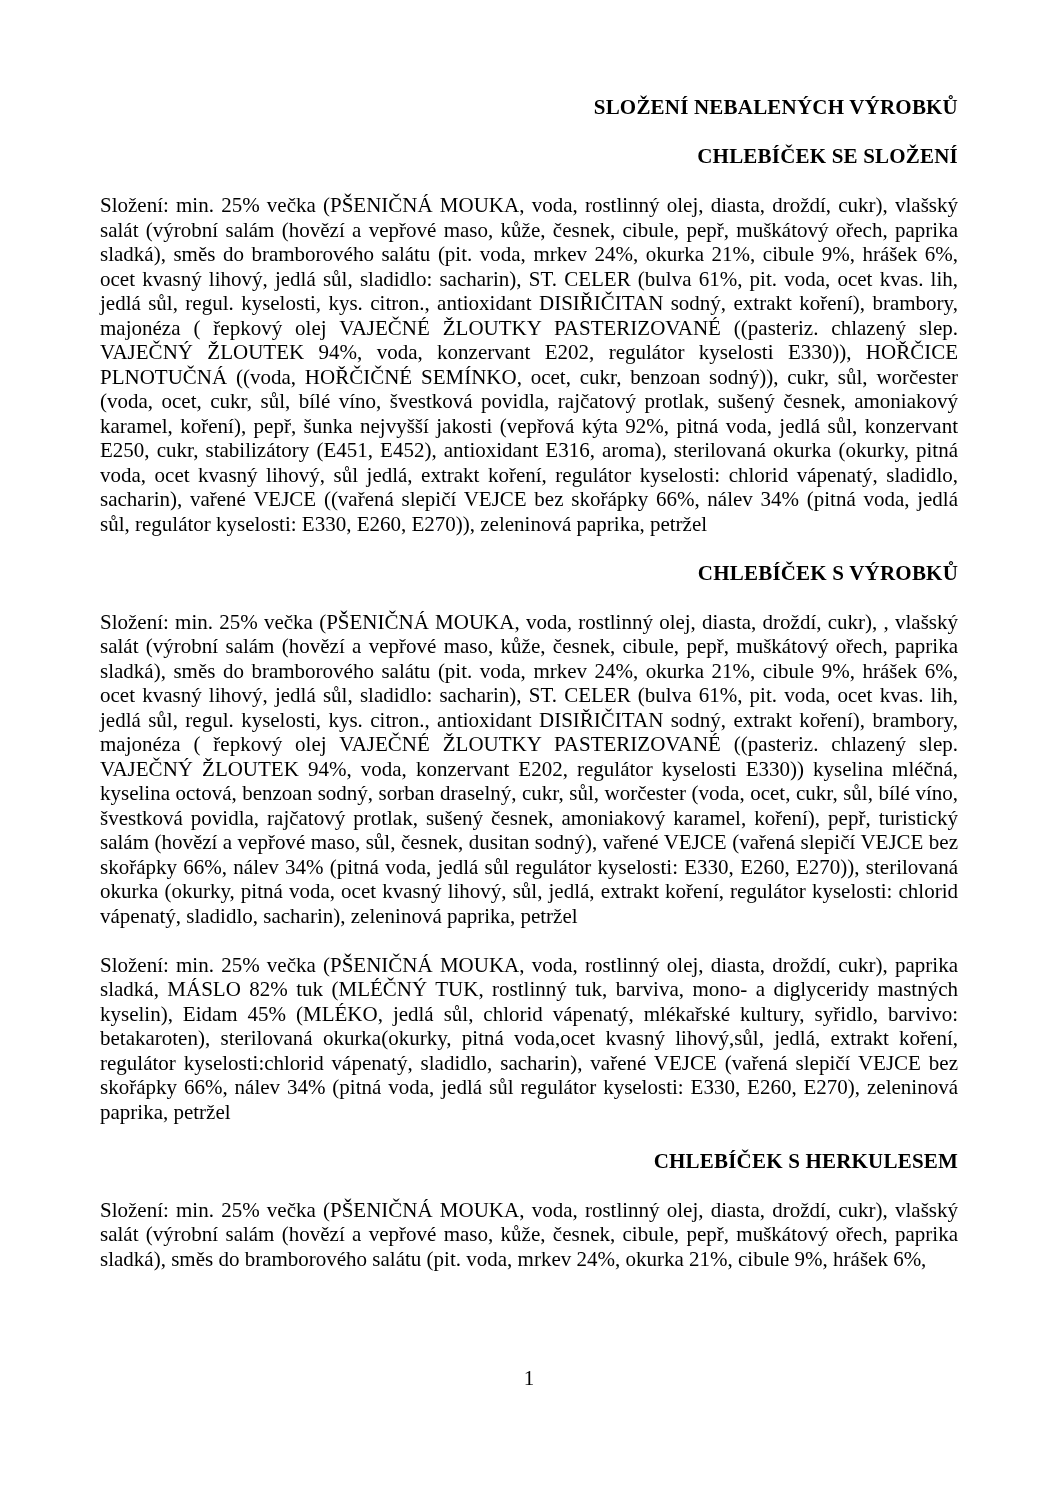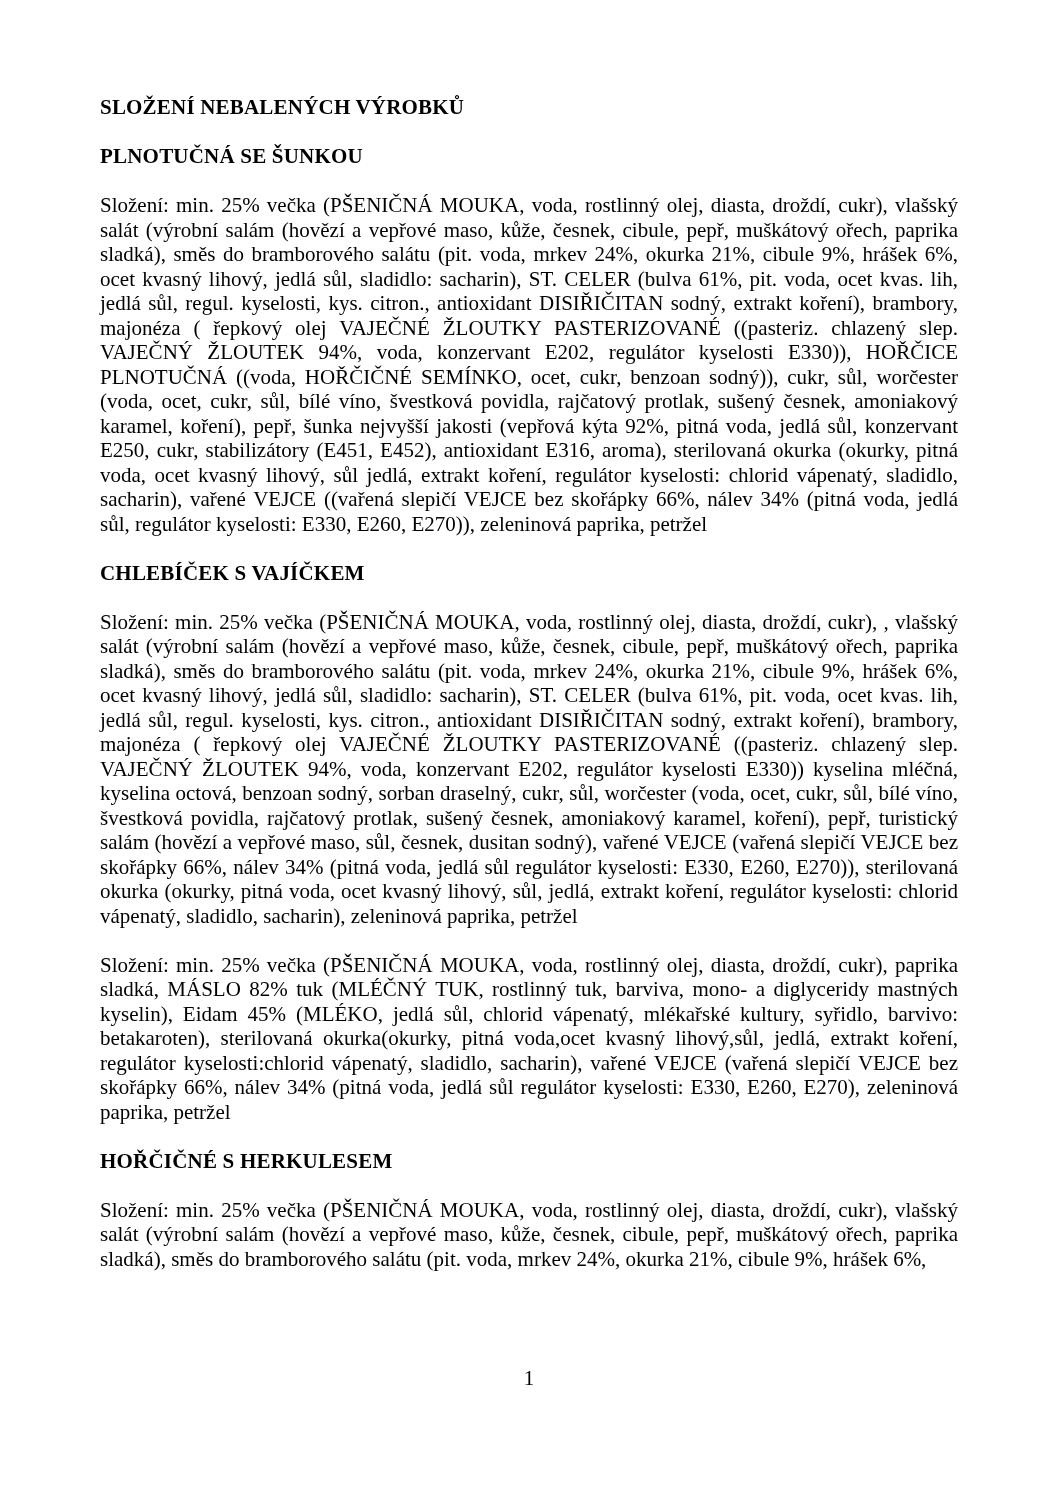--- a/index.html
+++ b/index.html
@@ -19,21 +19,21 @@
     overflow: hidden;
   }
   .content {
     padding: 95px 100px 0 100px;
   }
   .block {
     margin: 0 0 24.5px 0;
   }
   .heading {
     font-weight: bold;
-    text-align: left;
+    text-align: right;
     letter-spacing: 0.2px;
   }
   .para {
     text-align: justify;
   }
   .label {
     font-weight: normal;
   }
   .footer {
     position: absolute;
@@ -44,27 +44,27 @@
   }
 </style>
 </head>
 <body>
 
 <div class="page">
   <div class="content">
 
     <div class="block heading">SLOŽENÍ NEBALENÝCH VÝROBKŮ</div>
 
-    <div class="block heading">PLNOTUČNÁ SE ŠUNKOU</div>
+    <div class="block heading">CHLEBÍČEK SE SLOŽENÍ</div>
     <p class="block para"><span class="label">Složení:</span> <span>min. 25% večka (PŠENIČNÁ MOUKA, voda, rostlinný olej, diasta, droždí, cukr), vlašský salát (výrobní salám (hovězí a vepřové maso, kůže, česnek, cibule, pepř, muškátový ořech, paprika sladká), směs do bramborového salátu (pit. voda, mrkev 24%, okurka 21%, cibule 9%, hrášek 6%, ocet kvasný lihový, jedlá sůl, sladidlo: sacharin), ST. CELER (bulva 61%, pit. voda, ocet kvas. lih, jedlá sůl, regul. kyselosti, kys. citron., antioxidant DISIŘIČITAN sodný, extrakt koření), brambory, majonéza ( řepkový olej VAJEČNÉ ŽLOUTKY PASTERIZOVANÉ ((pasteriz. chlazený slep. VAJEČNÝ ŽLOUTEK 94%, voda, konzervant E202, regulátor kyselosti E330)), HOŘČICE PLNOTUČNÁ ((voda, HOŘČIČNÉ SEMÍNKO, ocet, cukr, benzoan sodný)),  cukr, sůl, worčester (voda, ocet, cukr, sůl, bílé víno, švestková povidla, rajčatový protlak, sušený česnek, amoniakový karamel, koření), pepř, šunka nejvyšší jakosti (vepřová kýta 92%, pitná voda, jedlá sůl, konzervant E250, cukr, stabilizátory (E451, E452), antioxidant E316, aroma), sterilovaná okurka (okurky, pitná voda, ocet kvasný lihový, sůl jedlá, extrakt koření, regulátor kyselosti: chlorid vápenatý, sladidlo, sacharin), vařené VEJCE ((vařená slepičí VEJCE bez skořápky 66%, nálev 34% (pitná voda, jedlá sůl, regulátor kyselosti: E330, E260, E270)), zeleninová paprika, petržel</span></p>
 
-    <div class="block heading">CHLEBÍČEK S VAJÍČKEM</div>
+    <div class="block heading">CHLEBÍČEK S VÝROBKŮ</div>
     <p class="block para"><span class="label">Složení:</span> <span>min. 25% večka (PŠENIČNÁ MOUKA, voda, rostlinný olej, diasta, droždí, cukr), , vlašský salát (výrobní salám (hovězí a vepřové maso, kůže, česnek, cibule, pepř, muškátový ořech, paprika sladká), směs do bramborového salátu (pit. voda, mrkev 24%, okurka 21%, cibule 9%, hrášek 6%, ocet kvasný lihový, jedlá sůl, sladidlo: sacharin), ST. CELER (bulva 61%, pit. voda, ocet kvas. lih, jedlá sůl, regul. kyselosti, kys. citron., antioxidant DISIŘIČITAN sodný, extrakt koření), brambory, majonéza ( řepkový olej VAJEČNÉ ŽLOUTKY PASTERIZOVANÉ ((pasteriz. chlazený slep. VAJEČNÝ ŽLOUTEK 94%, voda, konzervant E202, regulátor kyselosti E330)) kyselina mléčná, kyselina octová, benzoan sodný, sorban draselný, cukr, sůl, worčester (voda, ocet, cukr, sůl, bílé víno, švestková povidla, rajčatový protlak, sušený česnek, amoniakový karamel, koření), pepř, turistický salám (hovězí a vepřové maso, sůl, česnek, dusitan sodný), vařené VEJCE (vařená slepičí VEJCE bez skořápky 66%, nálev 34% (pitná voda, jedlá sůl regulátor kyselosti: E330, E260, E270)), sterilovaná okurka (okurky, pitná voda, ocet kvasný lihový, sůl, jedlá, extrakt koření, regulátor kyselosti: chlorid vápenatý, sladidlo, sacharin), zeleninová paprika, petržel</span></p>
 
     <p class="block para"><span class="label">Složení:</span> <span>min. 25% večka (PŠENIČNÁ MOUKA, voda, rostlinný olej, diasta, droždí, cukr), paprika sladká, MÁSLO 82% tuk (MLÉČNÝ TUK, rostlinný tuk,  barviva, mono- a diglyceridy mastných kyselin), Eidam 45% (MLÉKO, jedlá sůl, chlorid vápenatý, mlékařské kultury, syřidlo, barvivo: betakaroten), sterilovaná okurka(okurky, pitná voda,ocet kvasný lihový,sůl, jedlá, extrakt koření, regulátor kyselosti:chlorid vápenatý, sladidlo, sacharin), vařené VEJCE (vařená slepičí VEJCE bez skořápky 66%, nálev 34% (pitná voda, jedlá sůl regulátor kyselosti: E330, E260, E270), zeleninová paprika, petržel</span></p>
 
-    <div class="block heading">HOŘČIČNÉ S HERKULESEM</div>
+    <div class="block heading">CHLEBÍČEK S HERKULESEM</div>
     <p class="block para"><span class="label">Složení:</span> <span>min. 25% večka (PŠENIČNÁ MOUKA, voda, rostlinný olej, diasta, droždí, cukr),  vlašský salát (výrobní salám (hovězí a vepřové maso, kůže, česnek, cibule, pepř, muškátový ořech, paprika sladká), směs do bramborového salátu (pit. voda, mrkev 24%, okurka 21%, cibule 9%, hrášek 6%,</span></p>
 
   </div>
 
   <div class="footer">1</div>
 </div>
 
 </body></html>

